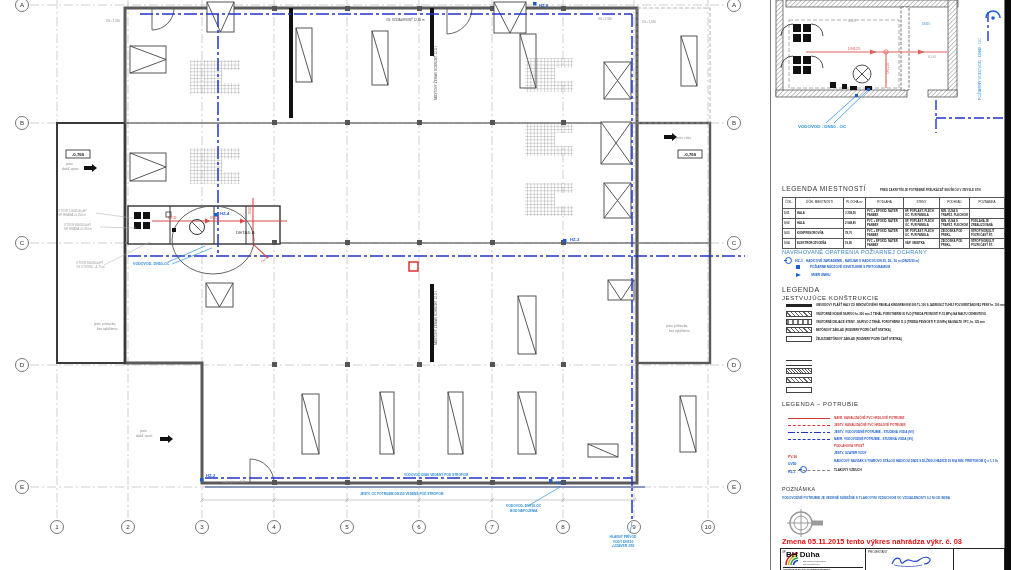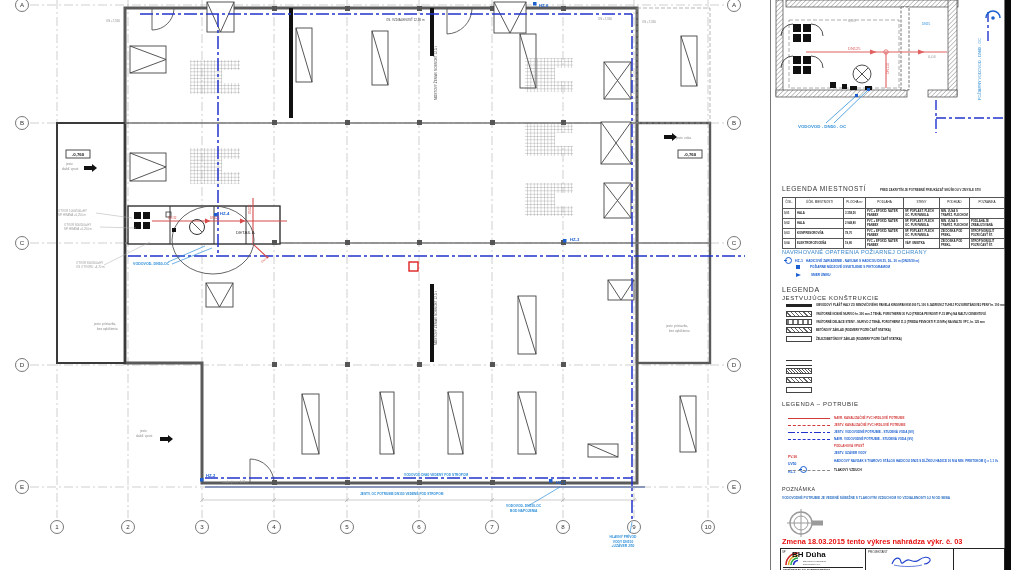--- a/index.html
+++ b/index.html
@@ -47,21 +47,21 @@
   .pl-text-blk{font-size:3px;font-weight:bold;color:#222;}
   .note-title{font-size:5.4px;letter-spacing:0.4px;color:#333;}
   .note-text{font-size:3.2px;font-weight:bold;color:#2b6fc4;white-space:nowrap;}
   .change-note{font-size:7.4px;font-weight:bold;color:#e81111;white-space:nowrap;}
   
   .tb{box-sizing:border-box;border:1px solid #222;background:#fff;display:flex;}
   .tb-c1{width:84px;border-right:0.8px solid #222;position:relative;}
   .tb-c2{width:87px;border-right:0.8px solid #222;position:relative;}
   .tb-c3{flex:1;position:relative;}
   .tb-sp{position:absolute;left:1px;top:0.5px;font-size:2.8px;color:#333;}
-  .tb-company{position:absolute;left:11px;top:1px;font-size:8px;font-weight:bold;color:#111;white-space:nowrap;}
+  .tb-company{position:absolute;left:5px;top:1px;font-size:8px;font-weight:bold;color:#111;white-space:nowrap;}
   .tb-sub{position:absolute;left:22px;font-size:2.4px;color:#444;white-space:nowrap;}
   .tb-addr{position:absolute;left:2px;top:17.5px;right:2px;border-top:0.6px solid #222;font-size:2.5px;font-weight:bold;color:#222;white-space:nowrap;}
   .tb-label{position:absolute;left:2px;top:0.5px;font-size:3px;color:#333;}
   .frame-v{position:absolute;top:0;width:0;height:570px;border-left:0.8px solid #777;}
   .black-strip{position:absolute;top:0;left:1005px;width:6px;height:570px;background:#0a0a0a;}
 </style>
 </head>
 <body>
 
 <div id="canvas">
@@ -627,21 +627,21 @@
   <div class="abs note-text" style="left:782px;top:496px">VODOVODNÉ POTRUBIE JE VEDENÉ SÚBEŽNE S TLAKOVÝM VZDUCHOM VO VZDIALENOSTI 0,2 M OD SEBA</div>
 
   <svg class="abs" style="left:785px;top:508px" width="40" height="30" viewBox="0 0 40 30">
     <circle cx="16" cy="15" r="11" fill="none" stroke="#9a9a9a" stroke-width="1.4"></circle>
     <circle cx="16" cy="15" r="7" fill="none" stroke="#9a9a9a" stroke-width="1"></circle>
     <line x1="16" y1="1" x2="16" y2="29" stroke="#9a9a9a" stroke-width="1"></line>
     <line x1="2" y1="15" x2="30" y2="15" stroke="#9a9a9a" stroke-width="1"></line>
     <rect x="27" y="12.5" width="11" height="5" fill="#9a9a9a"></rect>
   </svg>
 
-  <div class="abs change-note" style="left:782px;top:537px">Zmena 18.03.2015 tento výkres nahrádza výkr. č. 03</div>
+  <div class="abs change-note" style="left:782px;top:537px">Zmena 05.11.2015 tento výkres nahrádza výkr. č. 03</div>
 
   <div class="abs tb" style="left:780px;top:548px;width:225px;height:30px">
     <div class="tb-c1">
       <span class="tb-sp">SP</span>
       <svg class="abs" style="left:4px;top:2px" width="15" height="15" viewBox="0 0 15 15">
         <path d="M1,14 A12,12 0 0 1 13,2" fill="none" stroke="#cc2222" stroke-width="1.6"></path>
         <path d="M3.5,14 A9.5,9.5 0 0 1 13,4.5" fill="none" stroke="#ddaa22" stroke-width="1.6"></path>
         <path d="M6,14 A7,7 0 0 1 13,7" fill="none" stroke="#22aa44" stroke-width="1.6"></path>
         <path d="M8.5,14 A4.5,4.5 0 0 1 13,9.5" fill="none" stroke="#2233cc" stroke-width="1.6"></path>
       </svg>

